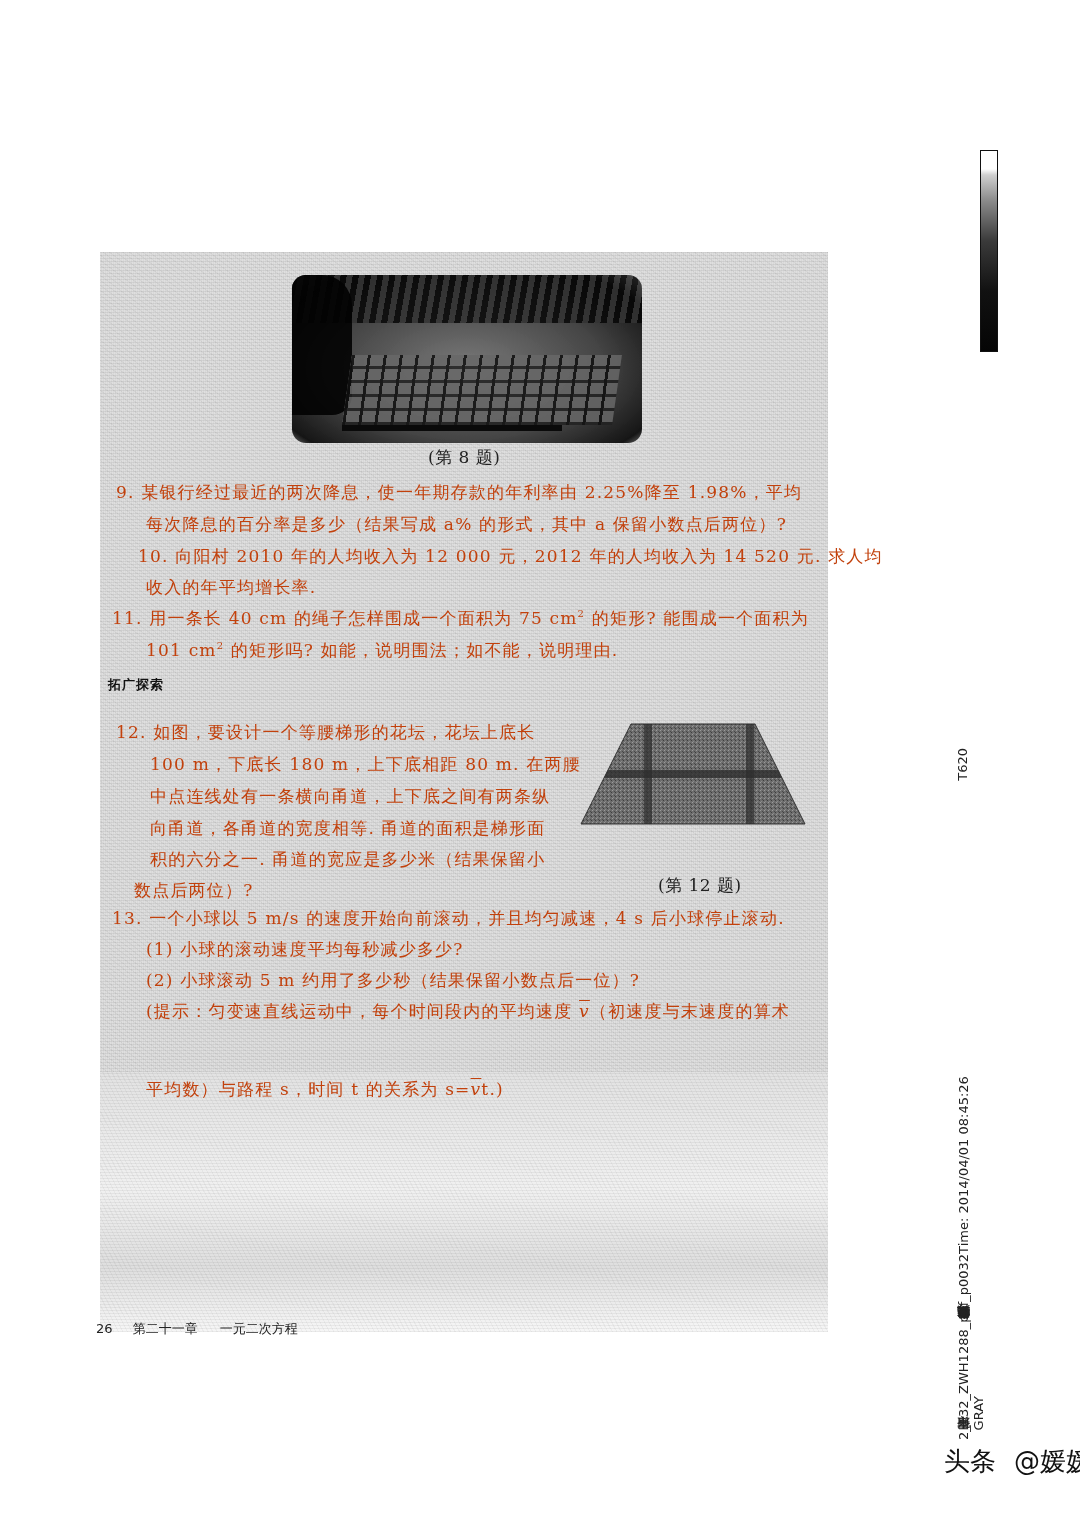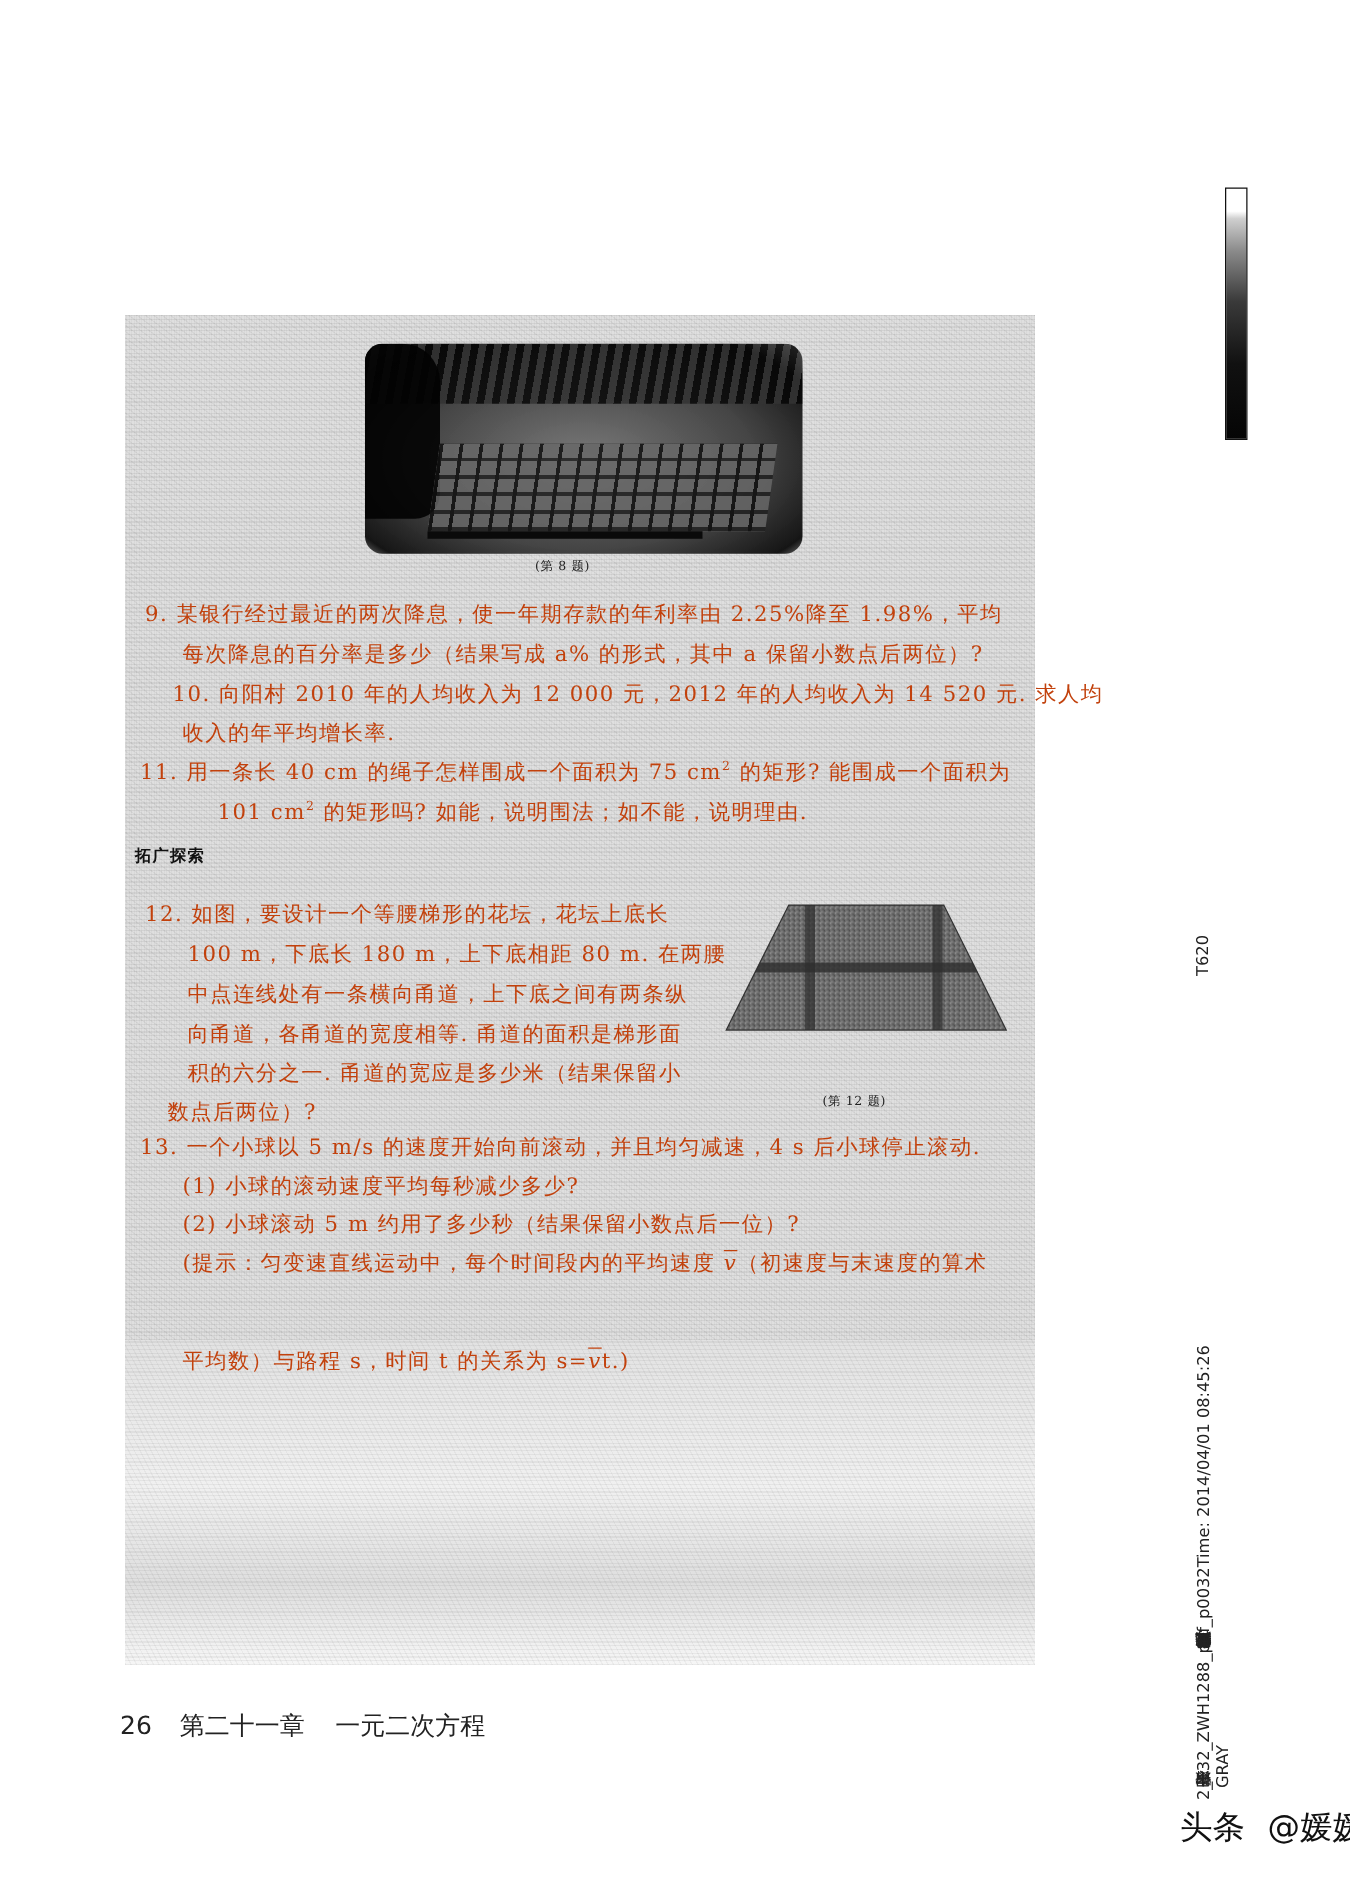--- a/index.html
+++ b/index.html
@@ -47,40 +47,40 @@
         repeating-linear-gradient(90deg, #1a1a1a 0 3px, transparent 3px 16px),
         repeating-linear-gradient(0deg, #2a2a2a 0 3px, #6a6a6a 3px 14px);
       transform: skewX(-8deg);
       opacity: 0.85;
     }
     .photo .fence {
       position: absolute; left: 50px; top: 150px; width: 220px; height: 6px;
       background: #151515;
     }
     .caption {
-      position: absolute; font-size: 10px; color: #222; letter-spacing: 0.5px;
+      position: absolute; font-size: 17px; color: #222; letter-spacing: 0.5px;
     }
 
     .q-line {
       position: absolute; font-size: 17px; line-height: 24px; white-space: nowrap; color: #c2410c;
       letter-spacing: 1.2px;
     }
     .section-title {
       position: absolute; left: 108px; top: 676px;
       font-family: "DejaVu Sans", "Liberation Sans", sans-serif;
       font-weight: bold; font-size: 13px; color: #111; letter-spacing: 1px;
     }
 
     
     .trap-wrap { position: absolute; left: 580px; top: 722px; width: 226px; height: 104px; }
     .trap-wrap svg { width: 100%; height: 100%; display: block; }
 
     
     .footer {
-      position: absolute; left: 96px; top: 1367px; font-size: 20px;
+      position: absolute; left: 96px; top: 1320px; font-size: 13px;
       font-family: "DejaVu Sans", "Liberation Sans", sans-serif; color: #222;
       white-space: nowrap;
     }
     .footer .pg { margin-right: 16px; }
     .footer .chapter { margin-right: 18px; }
 
     
     .gray-bar {
       position: absolute; left: 980px; top: 150px; width: 18px; height: 202px;
       border: 1px solid #111;
@@ -117,21 +117,21 @@
 
 <div class="q-line" style="left:116px; top:480px;">9. 某银行经过最近的两次降息，使一年期存款的年利率由 2.25%降至 1.98%，平均</div>
 <div class="q-line" style="left:146px; top:512px;">每次降息的百分率是多少（结果写成 a% 的形式，其中 a 保留小数点后两位）?</div>
 
 <div class="q-line" style="left:112px; top:544px;margin-left:26px;">10. 向阳村 2010 年的人均收入为 12 000 元，2012 年的人均收入为 14 520 元. 求人均</div>
 <div class="q-line" style="left:146px; top:575px;">收入的年平均增长率.</div>
 
 <div class="q-line" style="left:112px; top:606px;">
   <span>11. 用一条长 40 cm 的绳子怎样围成一个面积为 75 cm</span><sup>2</sup><span> 的矩形? 能围成一个面积为</span>
 </div>
-<div class="q-line" style="left:146px; top:638px;margin-left:28px;">
+<div class="q-line" style="left:146px; top:638px;">
   <span>101 cm</span><sup>2</sup><span> 的矩形吗? 如能，说明围法；如不能，说明理由.</span>
 </div>
 
 <div class="section-title">拓广探索</div>
 
 <div class="q-line" style="left:116px; top:720px;">12. 如图，要设计一个等腰梯形的花坛，花坛上底长</div>
 <div class="q-line" style="left:150px; top:752px;">100 m，下底长 180 m，上下底相距 80 m. 在两腰</div>
 <div class="q-line" style="left:150px; top:784px;">中点连线处有一条横向甬道，上下底之间有两条纵</div>
 <div class="q-line" style="left:150px; top:816px;">向甬道，各甬道的宽度相等. 甬道的面积是梯形面</div>
 <div class="q-line" style="left:150px; top:847px;">积的六分之一. 甬道的宽应是多少米（结果保留小</div>

